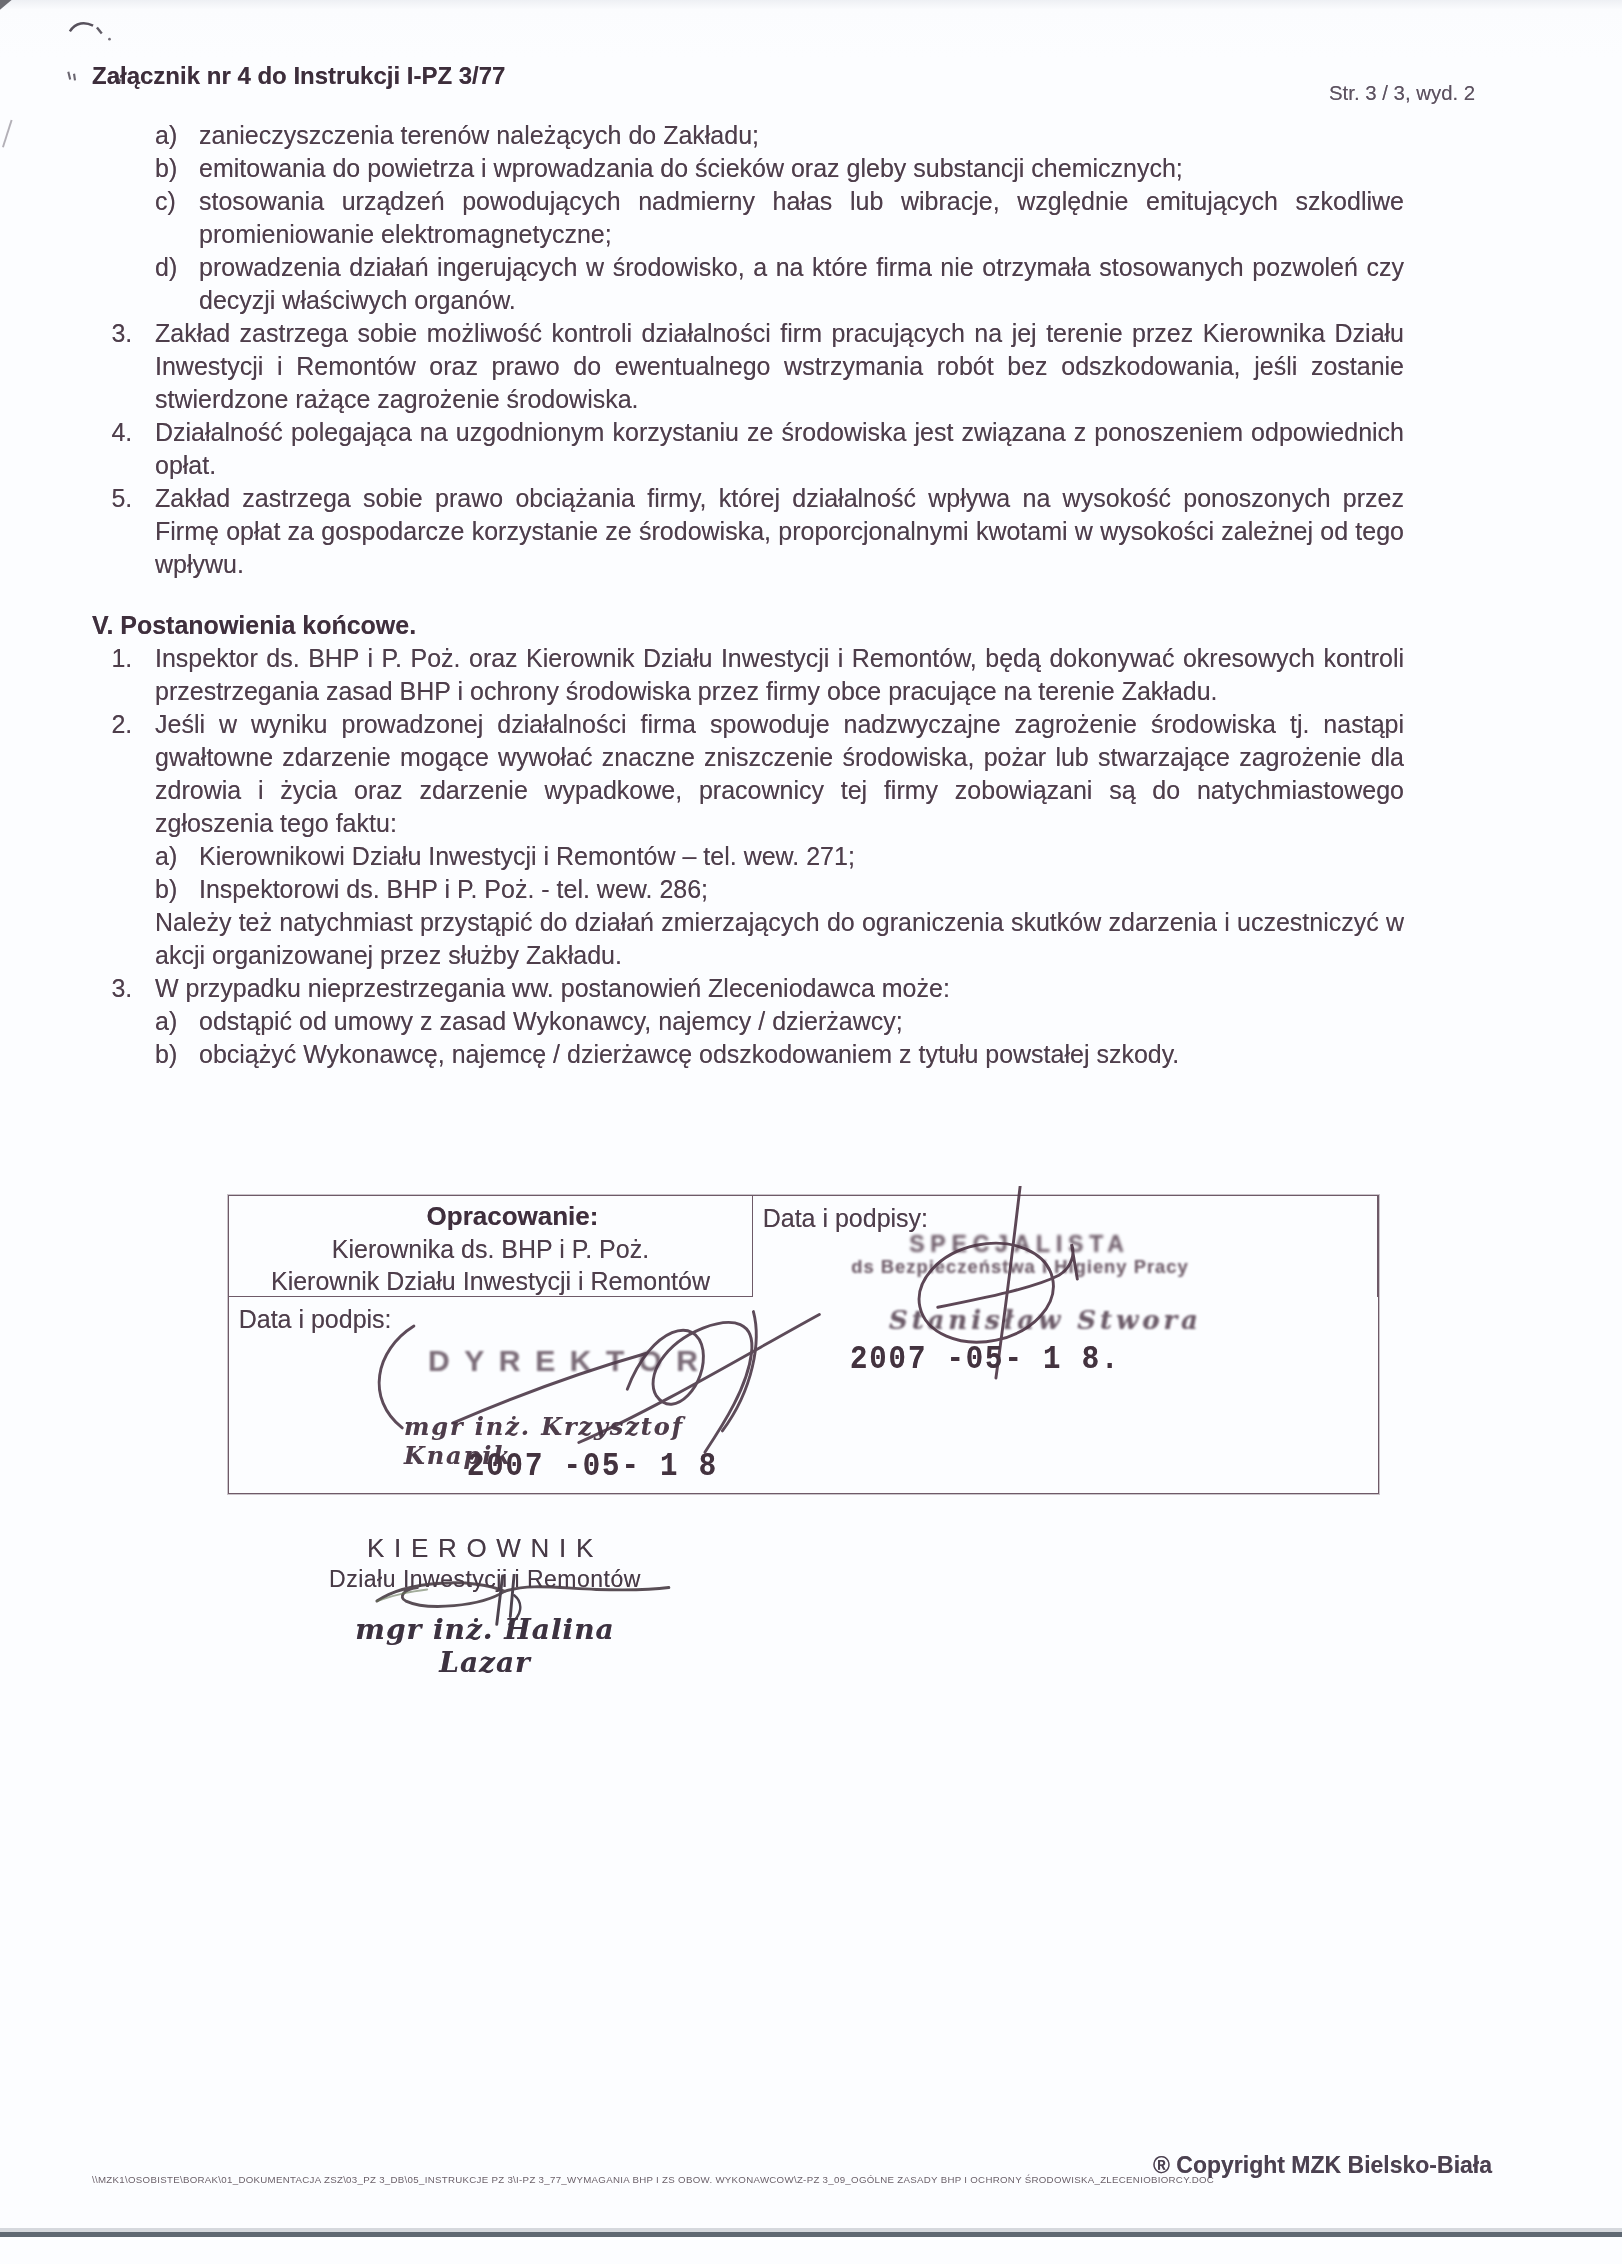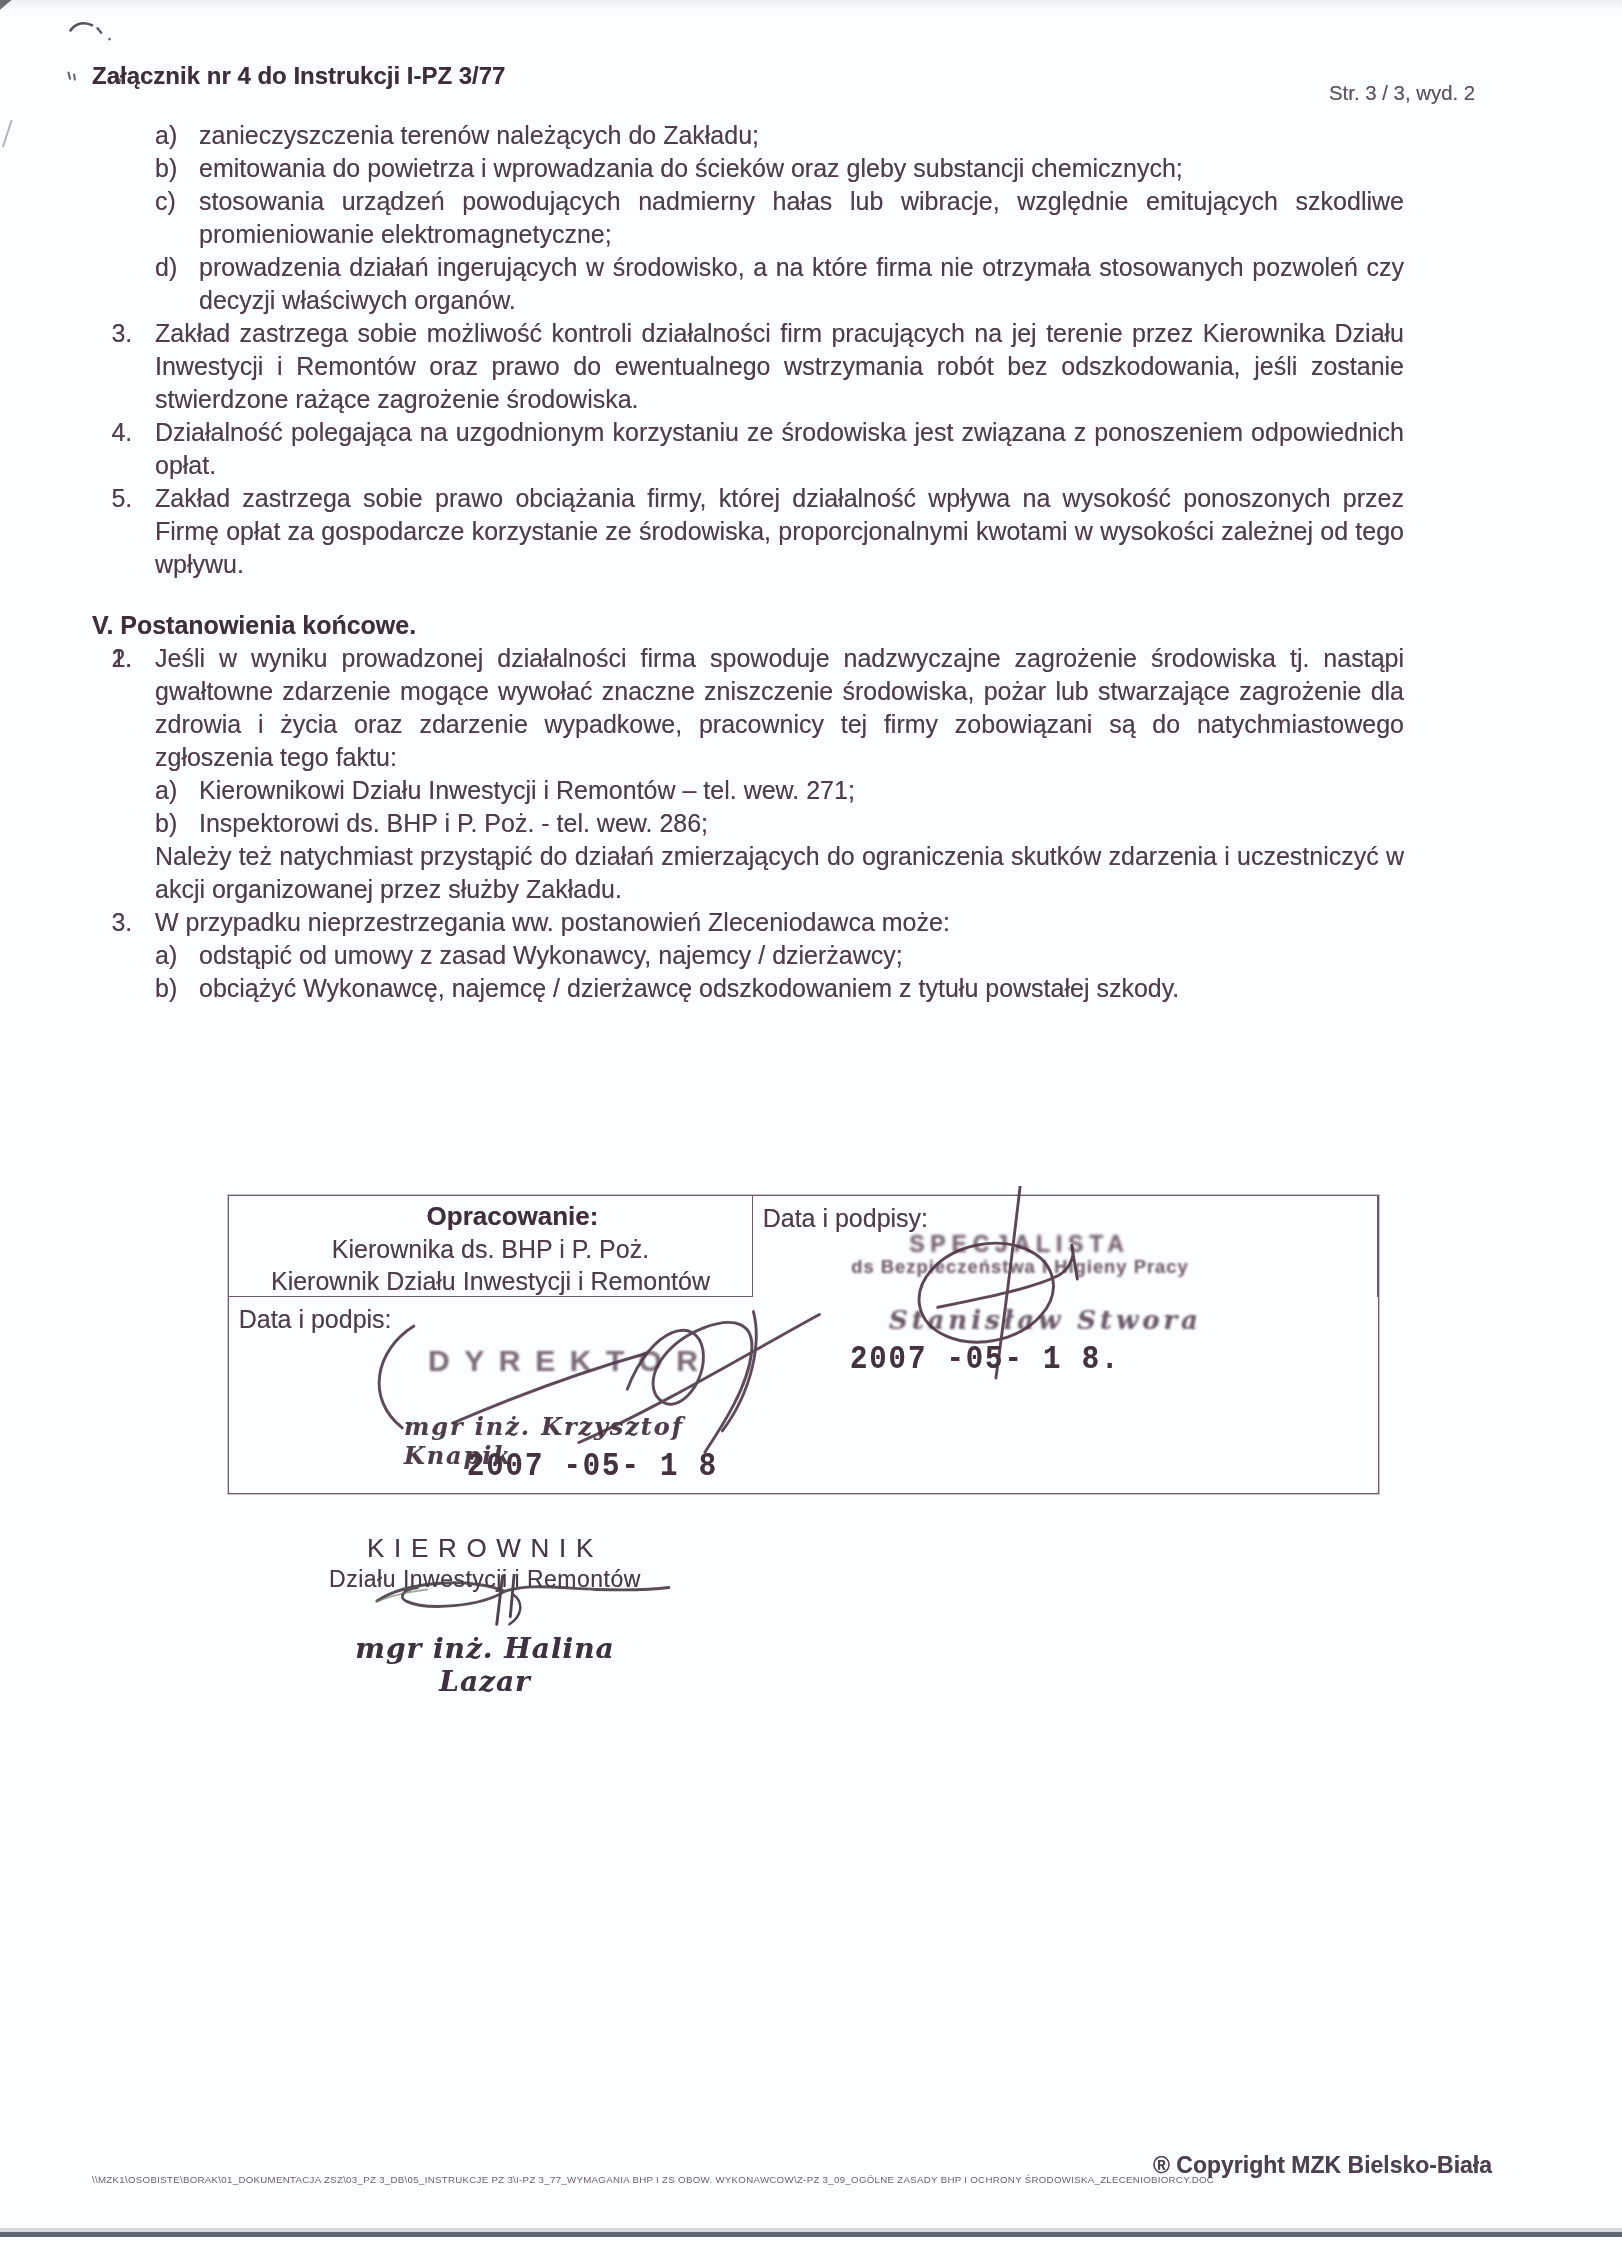--- a/index.html
+++ b/index.html
@@ -47,21 +47,21 @@
     font-size:24px; letter-spacing:1.9px; color:rgba(70,52,66,0.9); filter:blur(0.5px); font-weight:bold; }
   .date-stamp { position:absolute; font-family:"Liberation Mono",monospace; font-weight:bold;
     font-size:29px; letter-spacing:1.9px; color:#43333f; transform:scaleY(1.12); filter:blur(0.3px); }
   .date-left { left:97px; top:147px; }
   .date-right { left:238px; top:153px; }
   .sig-svg { position:absolute; pointer-events:none; }
   
   .kier { position:absolute; left:320px; top:1533px; width:330px; text-align:center; }
   .kier .k1 { font-size:26px; letter-spacing:9.7px; color:#473a46; filter:blur(0.4px); }
   .kier .k2 { font-size:23px; letter-spacing:0.5px; color:#473a46; filter:blur(0.4px); margin-top:1.9px; }
-  .kier .kname { margin-top:39px; font-family:"DejaVu Serif",serif; font-style:italic; font-weight:bold;
+  .kier .kname { margin-top:20px; font-family:"DejaVu Serif",serif; font-style:italic; font-weight:bold;
     font-size:28px; color:#3c3240; letter-spacing:1px; }
   .kier-sig { position:absolute; left:359px; top:1574px; }
   
   .footer-path { position:absolute; left:92px; top:2174px; font-size:9.7px; letter-spacing:0.3px; color:#6a5f68; text-shadow:none; }
   .copyright { position:absolute; right:130px; top:2152px; font-size:23px; font-weight:bold; color:#4b4150; }
   .bottom-strip { position:absolute; left:0; top:2232px; width:1622px; height:4.9px; background:#4e5863; opacity:0.9; }
   .bottom-strip2 { position:absolute; left:0; top:2228px; width:1622px; height:3.9px; background:#8b939d; opacity:0.35; }
   
   .corner-speck { position:absolute; left:0; top:0; width:11.6px; height:9.7px; background:#4a4a50; opacity:0.8;
     clip-path:polygon(0 0,100% 0,0 100%); }
@@ -94,21 +94,21 @@
     <div class="li l2"><span class="mk">b)</span><span>emitowania do powietrza i wprowadzania do ścieków oraz gleby substancji chemicznych;</span></div>
     <div class="li l2"><span class="mk">c)</span><span>stosowania urządzeń powodujących nadmierny hałas lub wibracje, względnie emitujących szkodliwe promieniowanie elektromagnetyczne;</span></div>
     <div class="li l2"><span class="mk">d)</span><span>prowadzenia działań ingerujących w środowisko, a na które firma nie otrzymała stosowanych pozwoleń czy decyzji właściwych organów.</span></div>
 
     <div class="li l1"><span class="mk">3.</span><span>Zakład zastrzega sobie możliwość kontroli działalności firm pracujących na jej terenie przez Kierownika Działu Inwestycji i Remontów oraz prawo do ewentualnego wstrzymania robót bez odszkodowania, jeśli zostanie stwierdzone rażące zagrożenie środowiska.</span></div>
     <div class="li l1"><span class="mk">4.</span><span>Działalność polegająca na uzgodnionym korzystaniu ze środowiska jest związana z ponoszeniem odpowiednich opłat.</span></div>
     <div class="li l1"><span class="mk">5.</span><span>Zakład zastrzega sobie prawo obciążania firmy, której działalność wpływa na wysokość ponoszonych przez Firmę opłat za gospodarcze korzystanie ze środowiska, proporcjonalnymi kwotami w wysokości zależnej od tego wpływu.</span></div>
 
     <div class="heading">V. Postanowienia końcowe.</div>
 
-    <div class="li l1"><span class="mk">1.</span></div>
+    <div class="li l1"><span class="mk">1.</span><span>Inspektor ds. BHP i P. Poż. oraz Kierownik Działu Inwestycji i Remontów, będą dokonywać okresowych kontroli przestrzegania zasad BHP i ochrony środowiska przez firmy obce pracujące na terenie Zakładu.</span></div>
     <div class="li l1"><span class="mk">2.</span><span>Jeśli w wyniku prowadzonej działalności firma spowoduje nadzwyczajne zagrożenie środowiska tj. nastąpi gwałtowne zdarzenie mogące wywołać znaczne zniszczenie środowiska, pożar lub stwarzające zagrożenie dla zdrowia i życia oraz zdarzenie wypadkowe, pracownicy tej firmy zobowiązani są do natychmiastowego zgłoszenia tego faktu:</span></div>
     <div class="li l2"><span class="mk">a)</span><span>Kierownikowi Działu Inwestycji i Remontów – tel. wew. 271;</span></div>
     <div class="li l2"><span class="mk">b)</span><span>Inspektorowi ds. BHP i P. Poż. - tel. wew. 286;</span></div>
     <div class="li nt"><span>Należy też natychmiast przystąpić do działań zmierzających do ograniczenia skutków zdarzenia i uczestniczyć w akcji organizowanej przez służby Zakładu.</span></div>
     <div class="li l1"><span class="mk">3.</span><span>W przypadku nieprzestrzegania ww. postanowień Zleceniodawca może:</span></div>
     <div class="li l2"><span class="mk">a)</span><span>odstąpić od umowy z zasad Wykonawcy, najemcy / dzierżawcy;</span></div>
     <div class="li l2"><span class="mk">b)</span><span>obciążyć Wykonawcę, najemcę / dzierżawcę odszkodowaniem z tytułu powstałej szkody.</span></div>
   </div>
 
   <div class="sigtable">

